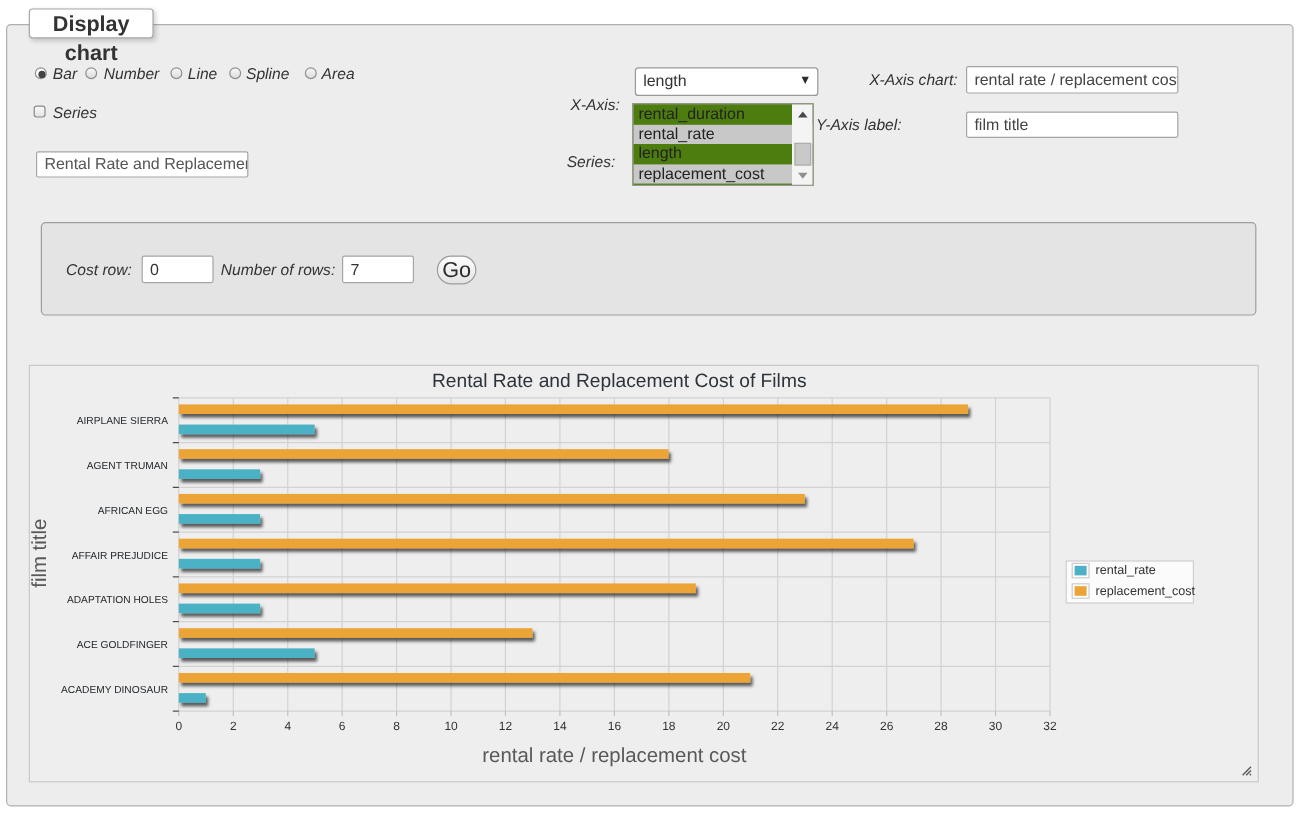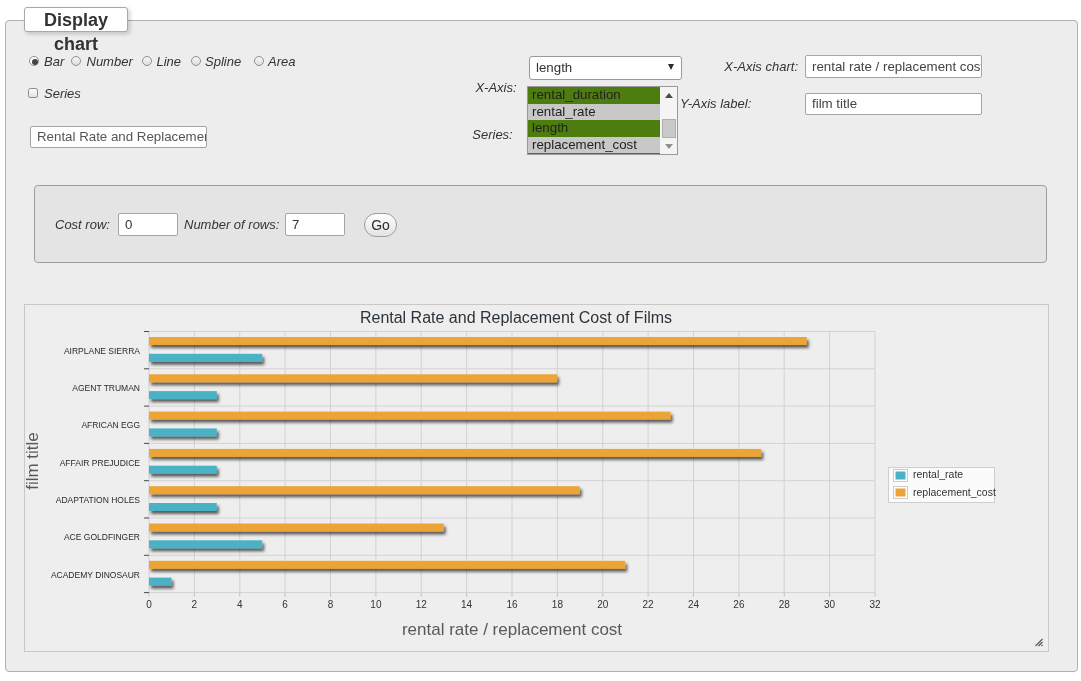--- a/index.html
+++ b/index.html
@@ -54,21 +54,21 @@
 <div class="lbl" style="left:718px;top:60px;width:80px;text-align:right;">X-Axis chart:</div>
 <div class="inp" style="left:805px;top:55px;width:177px;height:23px;line-height:21px;color:#444;">rental rate / replacement cost</div>
 <div class="lbl" style="left:680px;top:97px;width:80px;text-align:left;">Y-Axis label:</div>
 <div class="inp" style="left:805px;top:93px;width:177px;height:22px;color:#444;">film title</div>
 
 <div class="abs" style="left:34px;top:185px;width:1013px;height:78px;background:#e4e4e4;border:1px solid #9e9e9e;border-radius:4px;"></div>
 <div class="lbl" style="left:55px;top:218px;">Cost row:</div>
 <div class="inp" style="left:118px;top:213px;width:60px;height:23px;line-height:21px;color:#333;">0</div>
 <div class="lbl" style="left:184px;top:218px;">Number of rows:</div>
 <div class="inp" style="left:285px;top:213px;width:60px;height:23px;line-height:21px;color:#333;">7</div>
-<div class="abs" style="left:364px;top:213px;width:33px;height:24px;border:1px solid #9c9c9c;border-radius:12px;background:linear-gradient(#fefefe,#e3e3e3);text-align:center;font-size:14px;color:#2b2b2b;line-height:22px;">Go</div>
+<div class="abs" style="left:364px;top:213px;width:33px;height:24px;border:1px solid #9c9c9c;border-radius:12px;background:linear-gradient(#fefefe,#e3e3e3);text-align:center;font-size:18px;color:#2b2b2b;line-height:22px;">Go</div>
 
 <div class="abs" style="left:24px;top:304px;width:1025px;height:348px;background:#eeeeee;border:1px solid #c8c8c8;">
 <svg width="1022" height="345" viewBox="0 0 1022 345" xmlns="http://www.w3.org/2000/svg" style="position:absolute;left:0;top:0;font-family:'Liberation Sans',sans-serif">
 <defs>
 <filter id="bsh" x="-10%" y="-60%" width="120%" height="260%">
 <feDropShadow dx="2" dy="3" stdDeviation="1.5" flood-color="#000" flood-opacity="0.62"></feDropShadow>
 </filter>
 </defs>
 <g stroke="#d2d2d2" stroke-width="1">
         <line x1="124.0" y1="26.5" x2="124.0" y2="287.6"></line>

